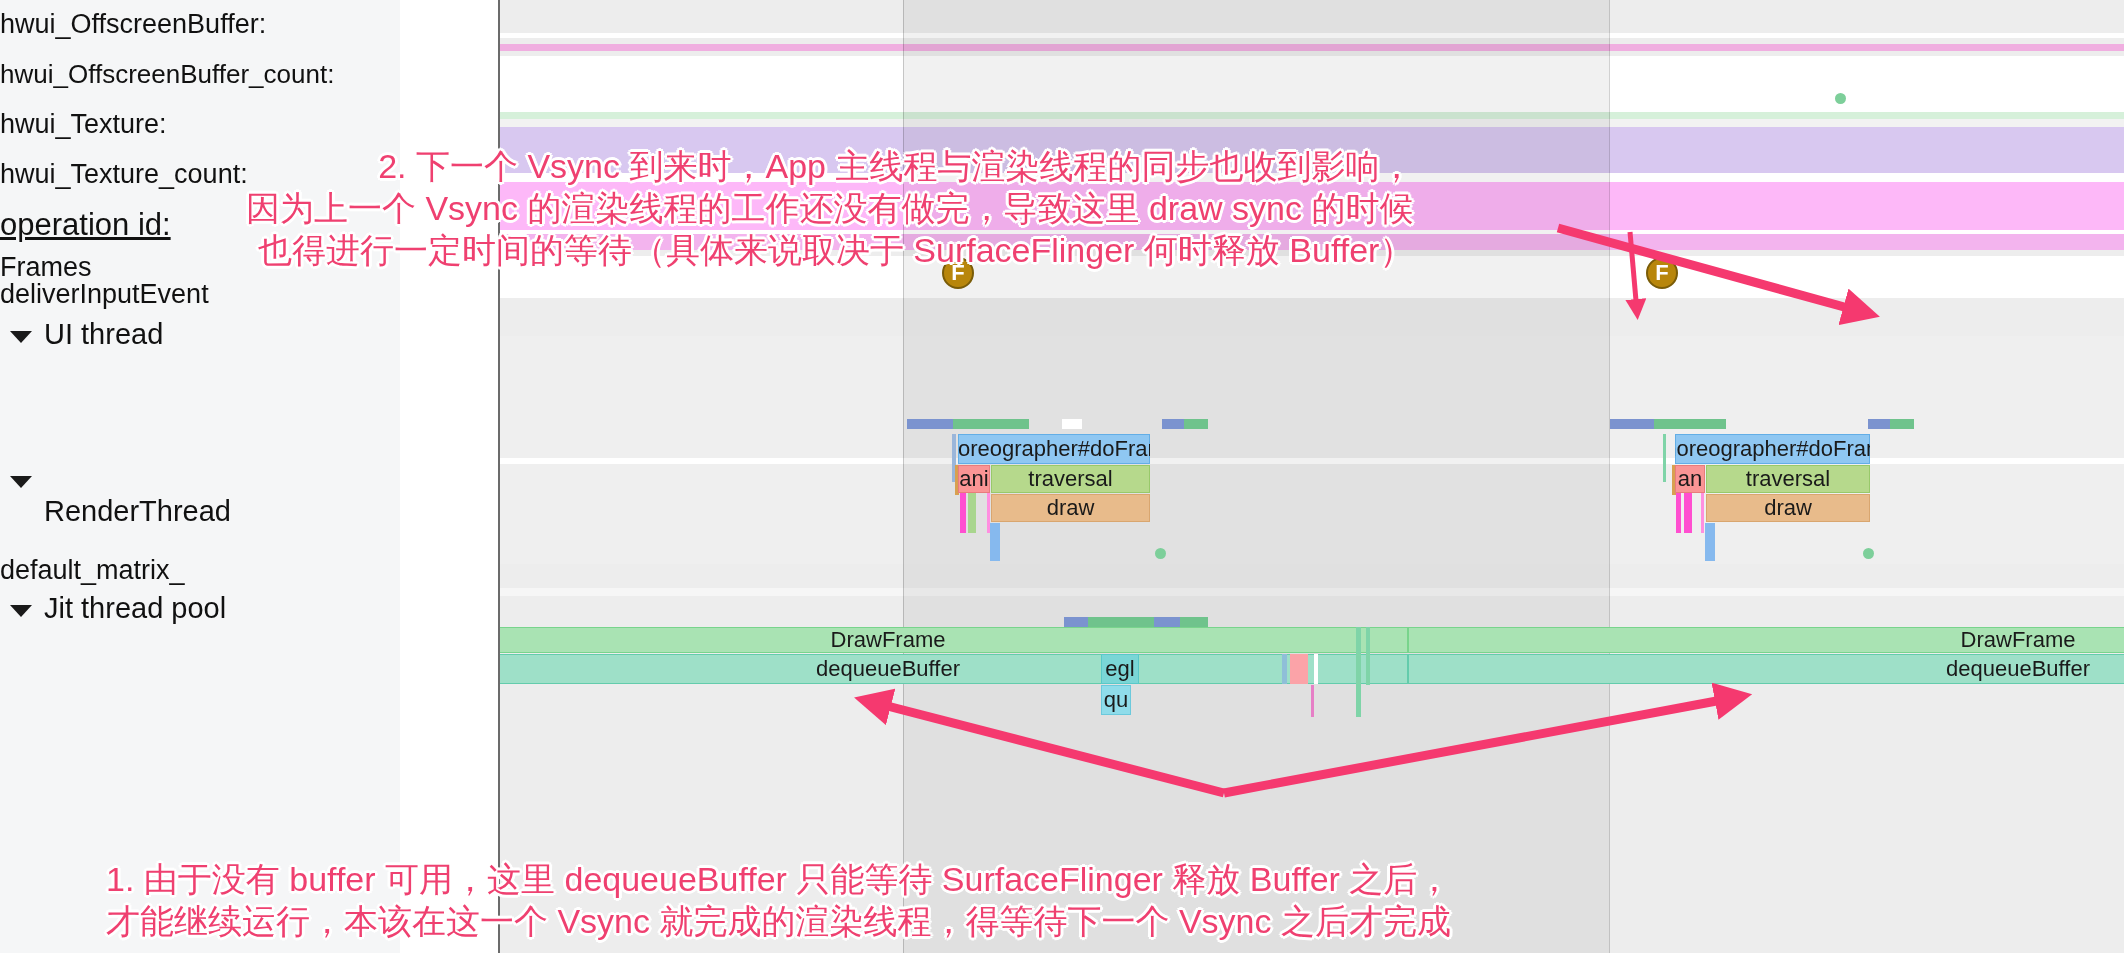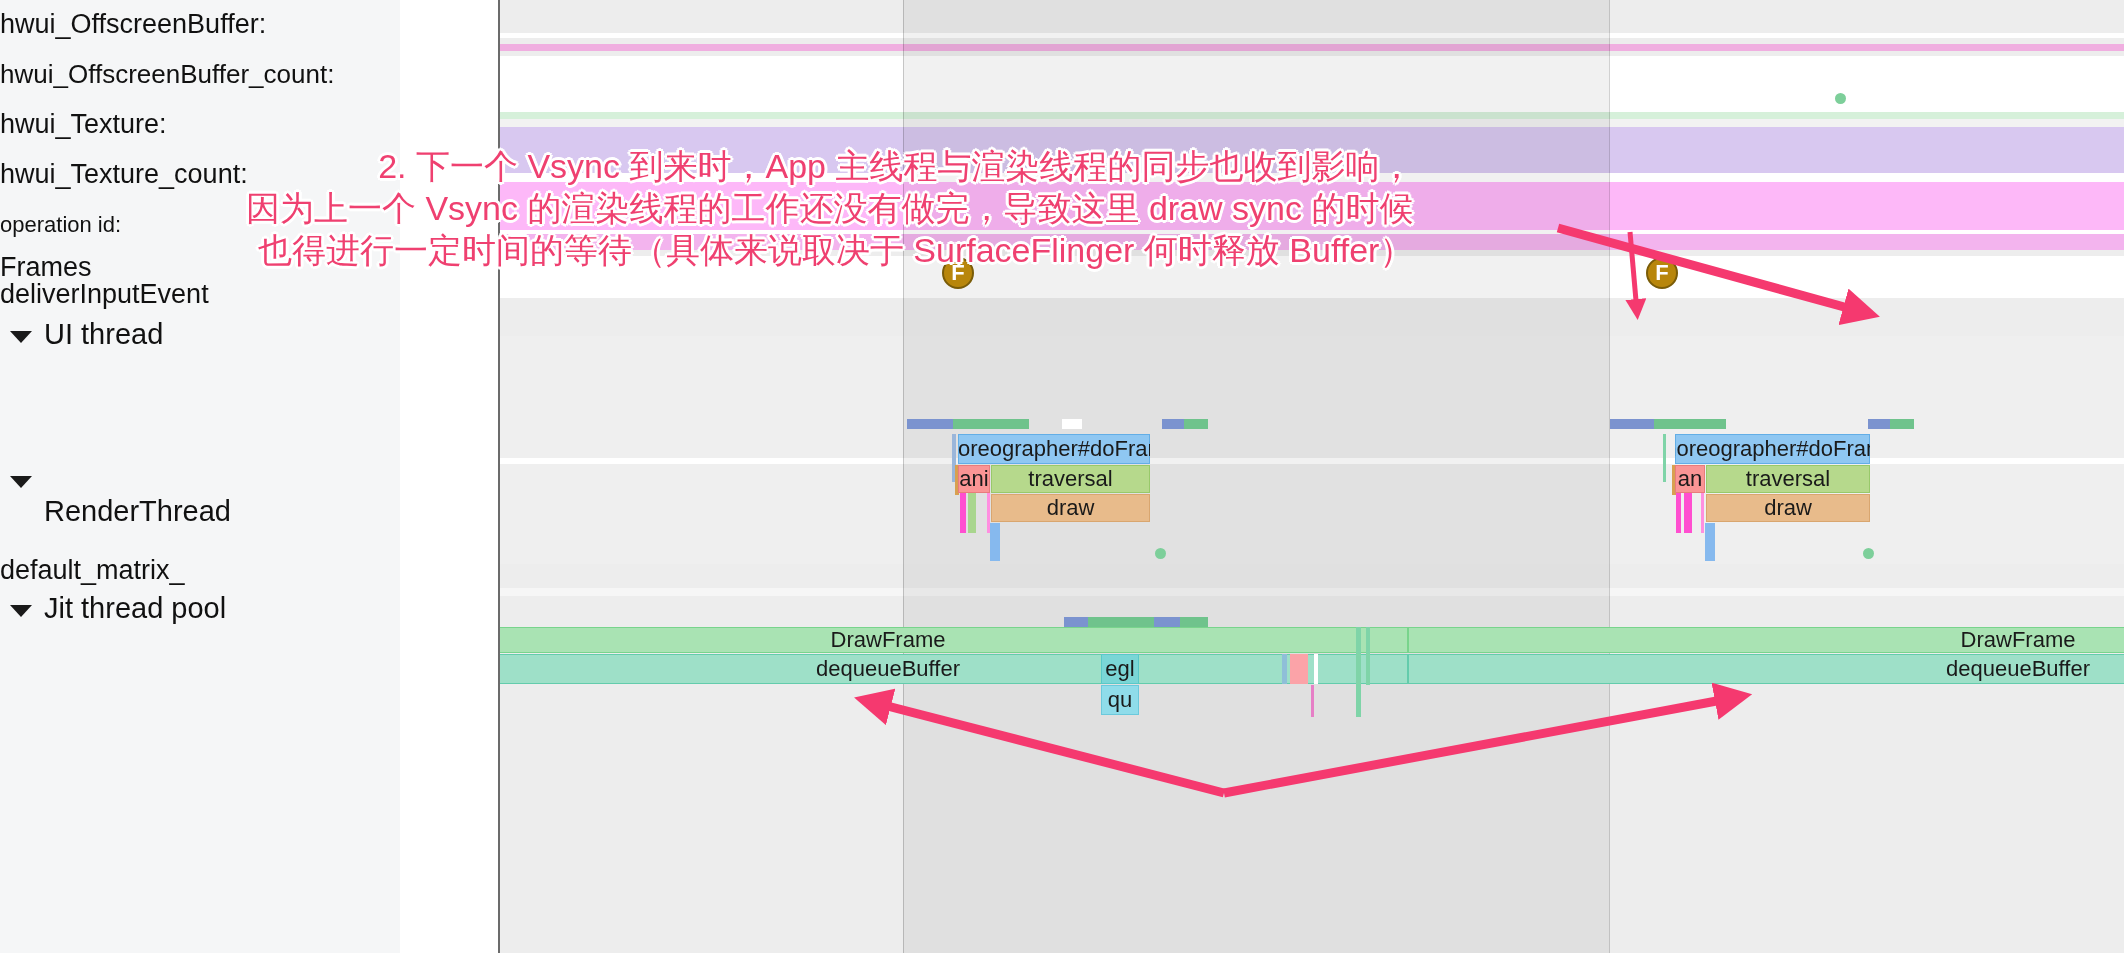--- a/index.html
+++ b/index.html
@@ -229,21 +229,21 @@
         </div>
         <div class="track-bar" style="left: -132px; width: 1040px; top: 654px; height: 30px; background: rgb(158, 224, 200); box-shadow: rgb(99, 204, 172) 0px 0px 0px 1px inset;">
           <span class="slice-label">dequeueBuffer</span>
         </div>
         <div class="track-bar" style="left: 908px; width: 1220px; top: 654px; height: 30px; background: rgb(158, 224, 200); box-shadow: rgb(99, 204, 172) 0px 0px 0px 1px inset;">
           <span class="slice-label">dequeueBuffer</span>
         </div>
         <div class="track-bar" style="left: 601px; width: 38px; top: 654px; height: 30px; background: rgb(122, 214, 214); box-shadow: rgb(88, 201, 201) 0px 0px 0px 1px inset;">
           <span class="slice-label">egl</span>
         </div>
-        <div class="track-bar" style="left: 601px; width: 38px; top: 685px; height: 30px; background: rgb(143, 220, 234); box-shadow: rgb(107, 201, 220) 0px 0px 0px 1px inset;">
+        <div class="track-bar" style="left: 601px; width: 30px; top: 685px; height: 30px; background: rgb(143, 220, 234); box-shadow: rgb(107, 201, 220) 0px 0px 0px 1px inset;">
           <span class="slice-label">qu</span>
         </div>
         <div class="track-bar" style="left: 782px; width: 5px; top: 654px; height: 30px; background: rgb(143, 191, 216);"></div>
         <div class="track-bar" style="left: 790px; width: 18px; top: 654px; height: 30px; background: rgb(251, 163, 168);"></div>
         <div class="track-bar" style="left: 814px; width: 4px; top: 654px; height: 30px; background: rgb(255, 255, 255);"></div>
         <div class="track-bar" style="left: 811px; width: 3px; top: 685px; height: 32px; background: rgb(230, 127, 198);"></div>
         <div class="track-bar" style="left: 856px; width: 5px; top: 627px; height: 90px; background: rgb(127, 212, 168);"></div>
         <div class="track-bar" style="left: 866px; width: 4px; top: 627px; height: 58px; background: rgb(127, 212, 168);"></div>
         <div class="fmark" style="left: 442px; top: 257px;">F</div>
         <div class="fmark" style="left: 1146px; top: 257px;">F</div>
@@ -251,21 +251,21 @@
         <div class="cdot" style="left: 655px; top: 548px;"></div>
         <div class="cdot" style="left: 1363px; top: 548px;"></div>
       </div>
   </div>
 
   <div id="sidebar">
       <div class="side-label" style="top: 8px; font-size: 27px;">hwui_OffscreenBuffer:</div>
       <div class="side-label" style="top: 58px; font-size: 26px;">hwui_OffscreenBuffer_count:</div>
       <div class="side-label" style="top: 108px; font-size: 27px;">hwui_Texture:</div>
       <div class="side-label" style="top: 158px; font-size: 27px; text-align: right;">hwui_Texture_count:</div>
-      <div class="side-label" style="top: 209px; font-size: 22px;">operation id:</div>
+      <div class="side-label" style="top: 209px; font-size: 31px; text-decoration: underline;">operation id:</div>
       <div class="side-label" style="top: 251px; font-size: 27px;">Frames</div>
       <div class="side-label" style="top: 278px; font-size: 27px;">deliverInputEvent</div>
       <div class="tri" style="top: 331px;"></div>
       <div class="side-label indent" style="top: 318px; font-size: 29px;">UI thread</div>
       <div class="tri" style="top: 476px;"></div>
       <div class="side-label indent" style="top: 463px; font-size: 29px; margin-top: 32px;">RenderThread</div>
       <div class="side-label" style="top: 554px; font-size: 27px;">default_matrix_</div>
       <div class="tri" style="top: 605px;"></div>
       <div class="side-label indent" style="top: 592px; font-size: 29px;">Jit thread pool</div>
     </div>
@@ -281,14 +281,16 @@
         <line x1="1630" y1="232" x2="1637" y2="312" stroke="#f5396f" stroke-width="5" marker-end="url(#ah)"></line>
         <line x1="1558" y1="228" x2="1866" y2="313" stroke="#f5396f" stroke-width="9" marker-end="url(#ah)"></line>
         <line x1="1224" y1="793" x2="868" y2="701" stroke="#f5396f" stroke-width="9" marker-end="url(#ah)"></line>
         <line x1="1224" y1="793" x2="1738" y2="697" stroke="#f5396f" stroke-width="9" marker-end="url(#ah)"></line>
       </g>
   </svg>
 
   <div class="anno" id="anno-top">2. 下一个 Vsync 到来时，App 主线程与渲染线程的同步也收到影响，
 因为上一个 Vsync 的渲染线程的工作还没有做完，导致这里 draw sync 的时候
 也得进行一定时间的等待（具体来说取决于 SurfaceFlinger 何时释放 Buffer）</div>
+  <div class="anno" id="anno-bottom">1. 由于没有 buffer 可用，这里 dequeueBuffer 只能等待 SurfaceFlinger 释放 Buffer 之后，
+才能继续运行，本该在这一个 Vsync 就完成的渲染线程，得等待下一个 Vsync 之后才完成</div>
 
 </div>
 
 </body></html>

